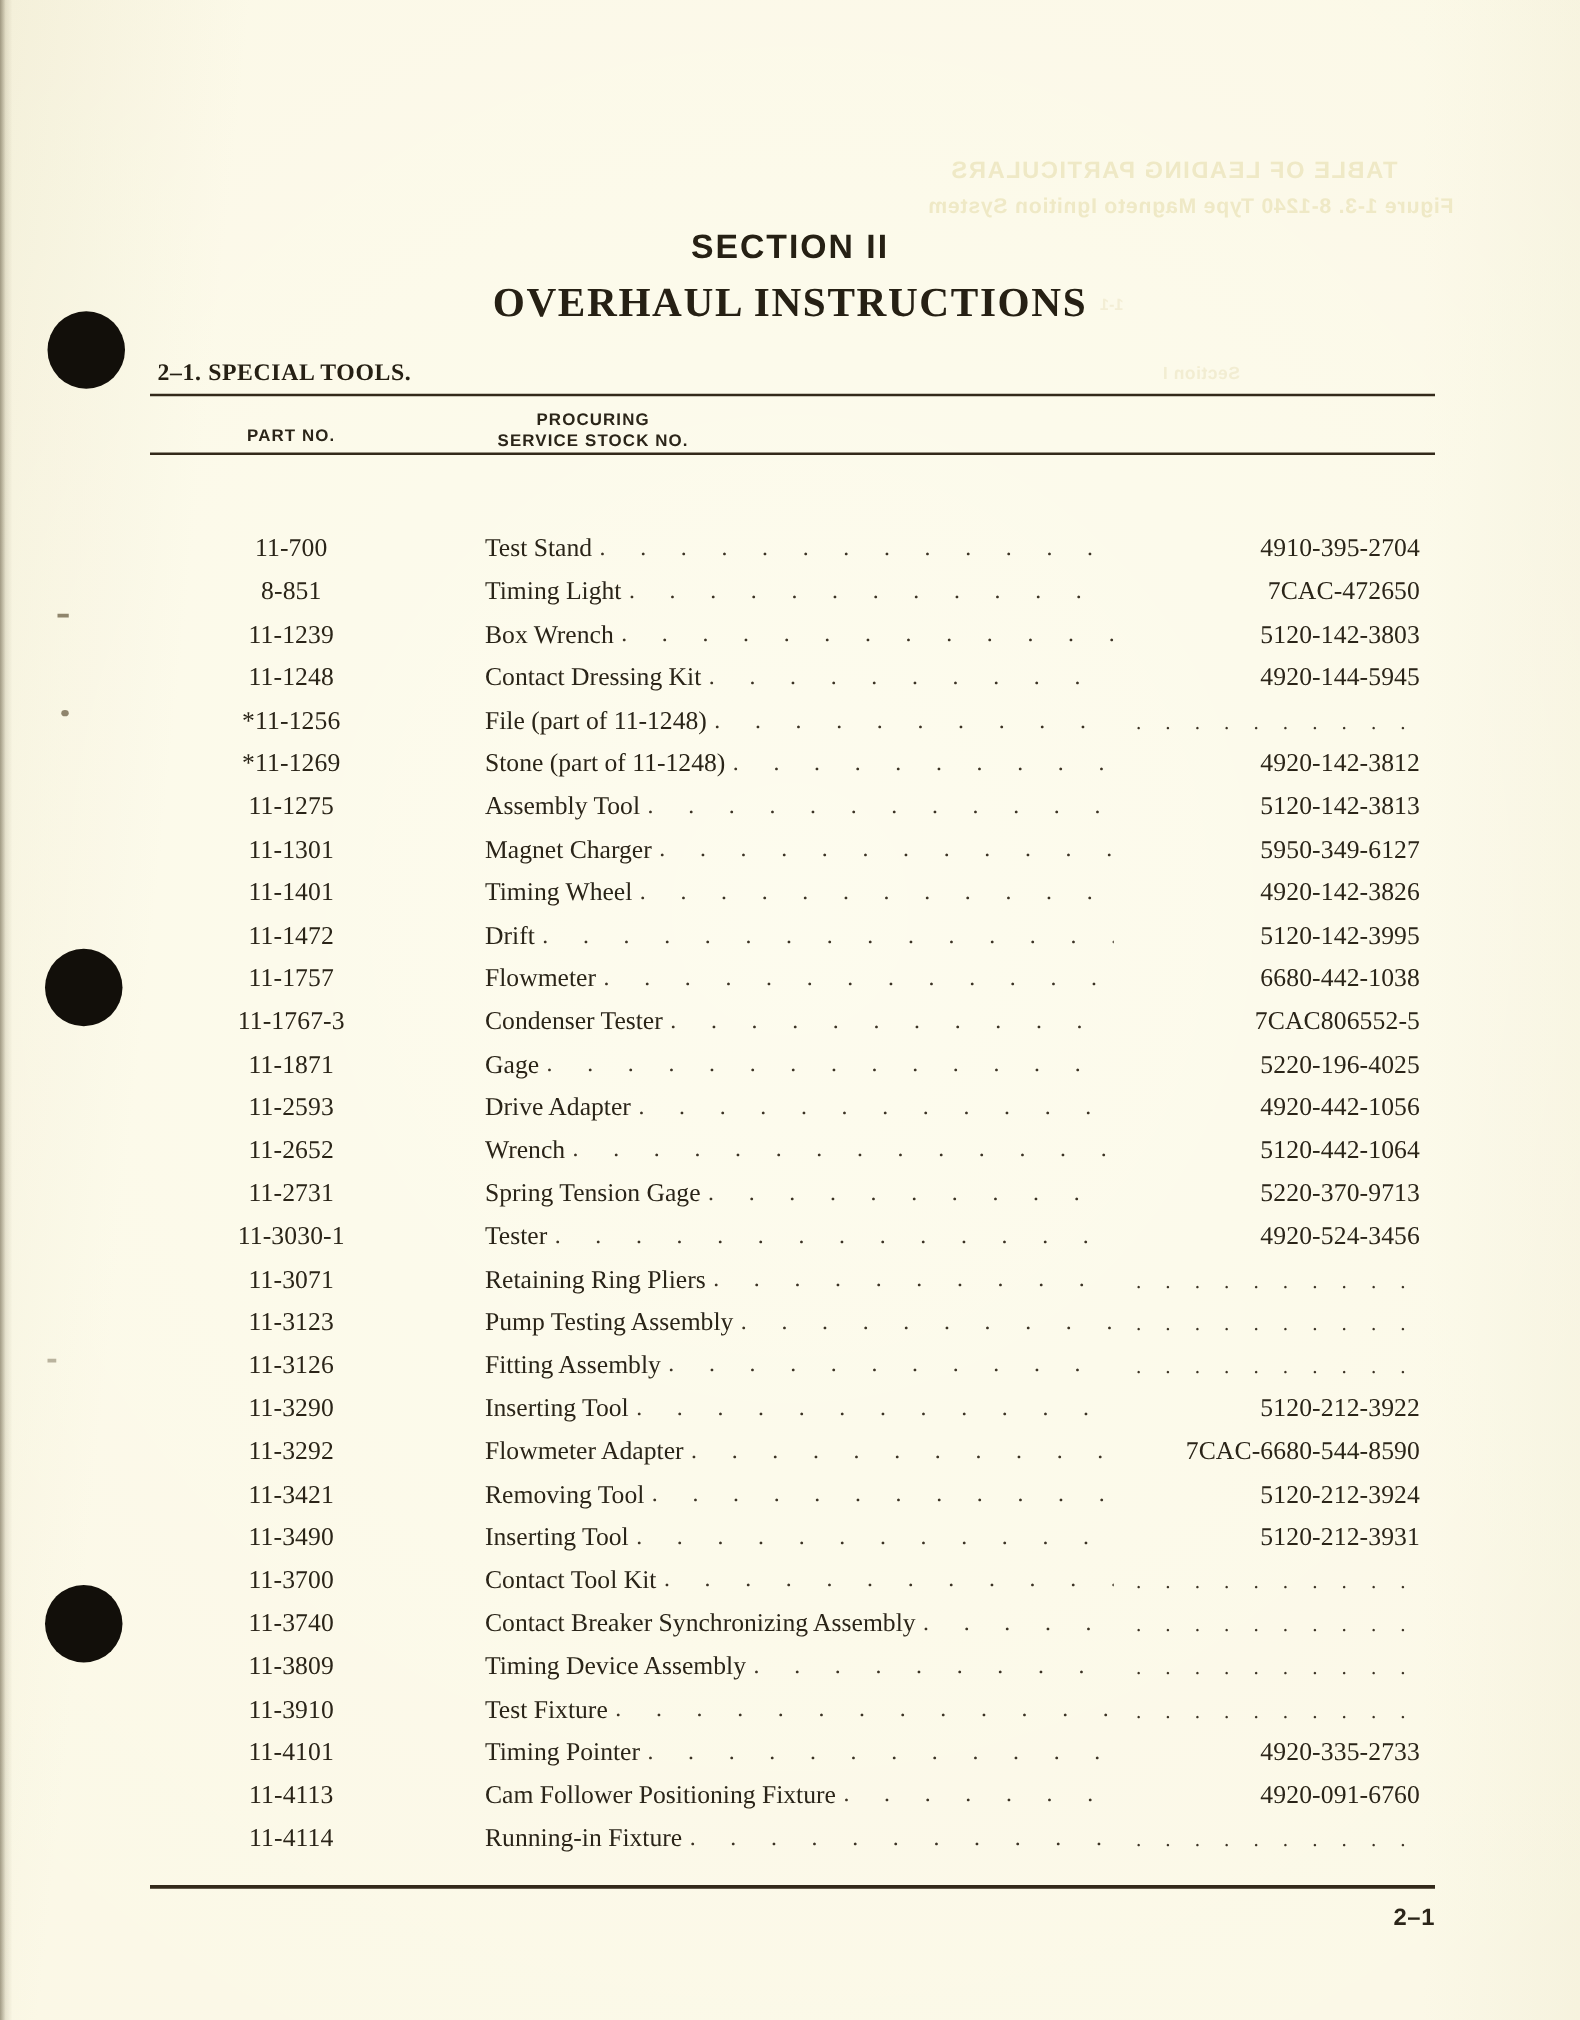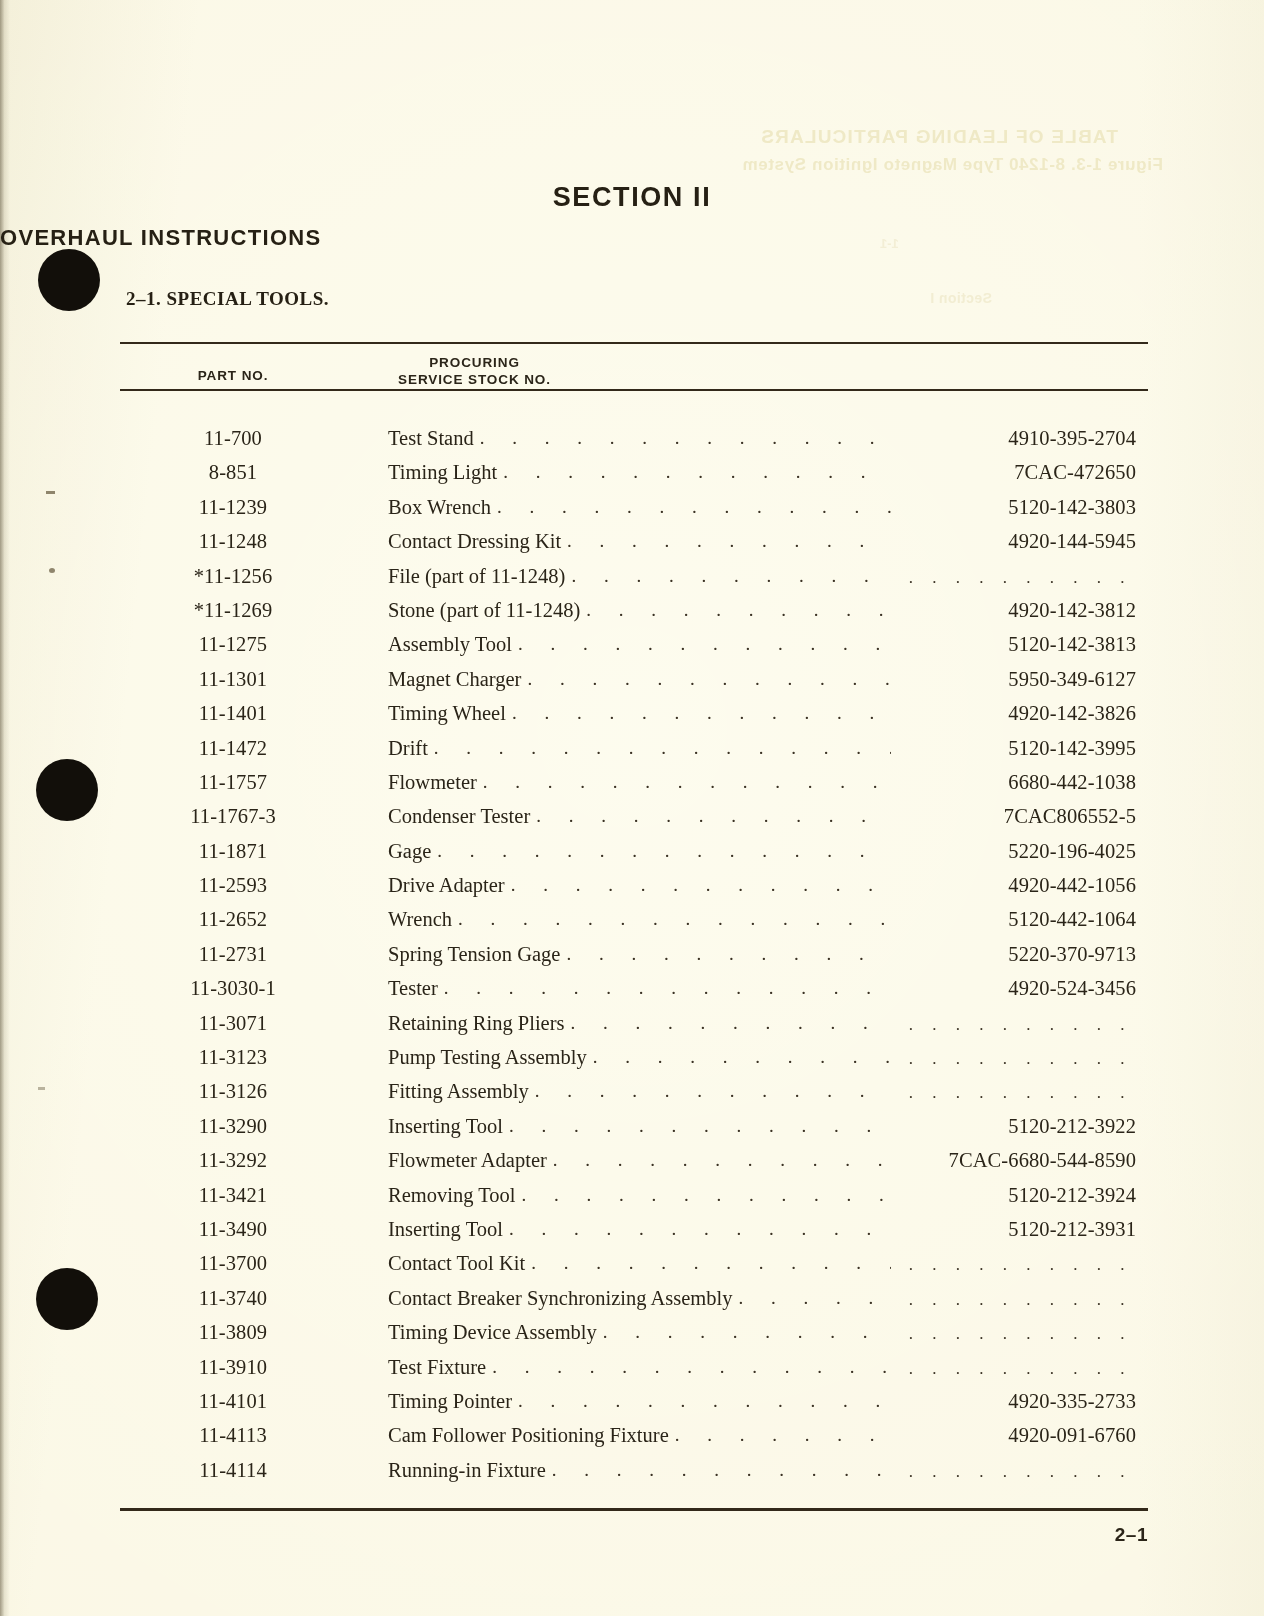--- a/index.html
+++ b/index.html
@@ -113,43 +113,44 @@
     font-family: "Liberation Sans", sans-serif;
     font-weight: bold;
     font-size: 27px;
     letter-spacing: 1.6px;
     color: #262014;
   }
   .section-subtitle {
     position: absolute;
     left: 0; right: 0;
     top: 225px;
-    font-family: Liberation Sans, sans-serif;
-    font-weight: bold;
-    font-size: 22px;
+    text-align: center;
+    font-family: Liberation Serif, serif;
+    font-weight: bold;
+    font-size: 33px;
     letter-spacing: 1.3px;
     color: #262014;
   }
 
   .para-heading {
     position: absolute;
     left: 126px;
     top: 288px;
     font-family: Liberation Serif, serif;
     font-weight: bold;
     font-size: 19px;
     letter-spacing: .5px;
     color: #262014;
   }
 
   
   .table-area {
     position: absolute;
     left: 120px;
-    top: 342px;
+    top: 315px;
     width: 1028px;
   }
   .rule {
     height: 2px;
     background: #33291a;
     width: 100%;
   }
   .rule.thin { height: 2px; }
 
   .thead {
@@ -167,20 +168,21 @@
     color: #2b2519;
     text-align: center;
     line-height: 1.25;
   }
   .th.part  { width: 226px; padding-bottom: 4px; }
   .th.nomen { width: 545px; padding-bottom: 4px; }
   .th.stock { width: 257px; }
 
   .rows {
     padding-top: 36px;
+    margin-top: 28px;
   }
 
   .row {
     display: flex;
     align-items: baseline;
     height: 34.4px;
     font-size: 20.5px;
   }
   .cell-part {
     width: 226px;

